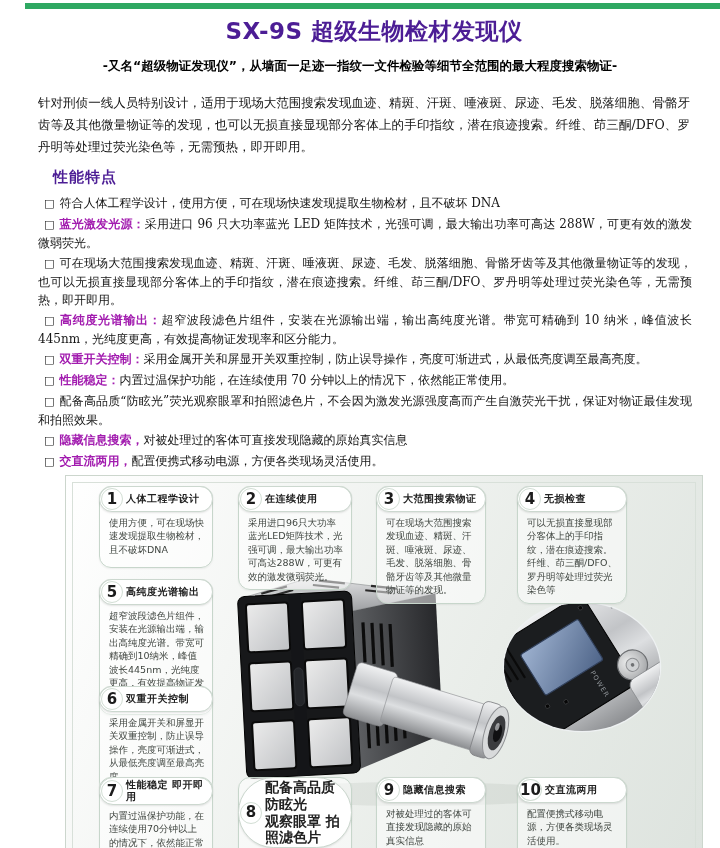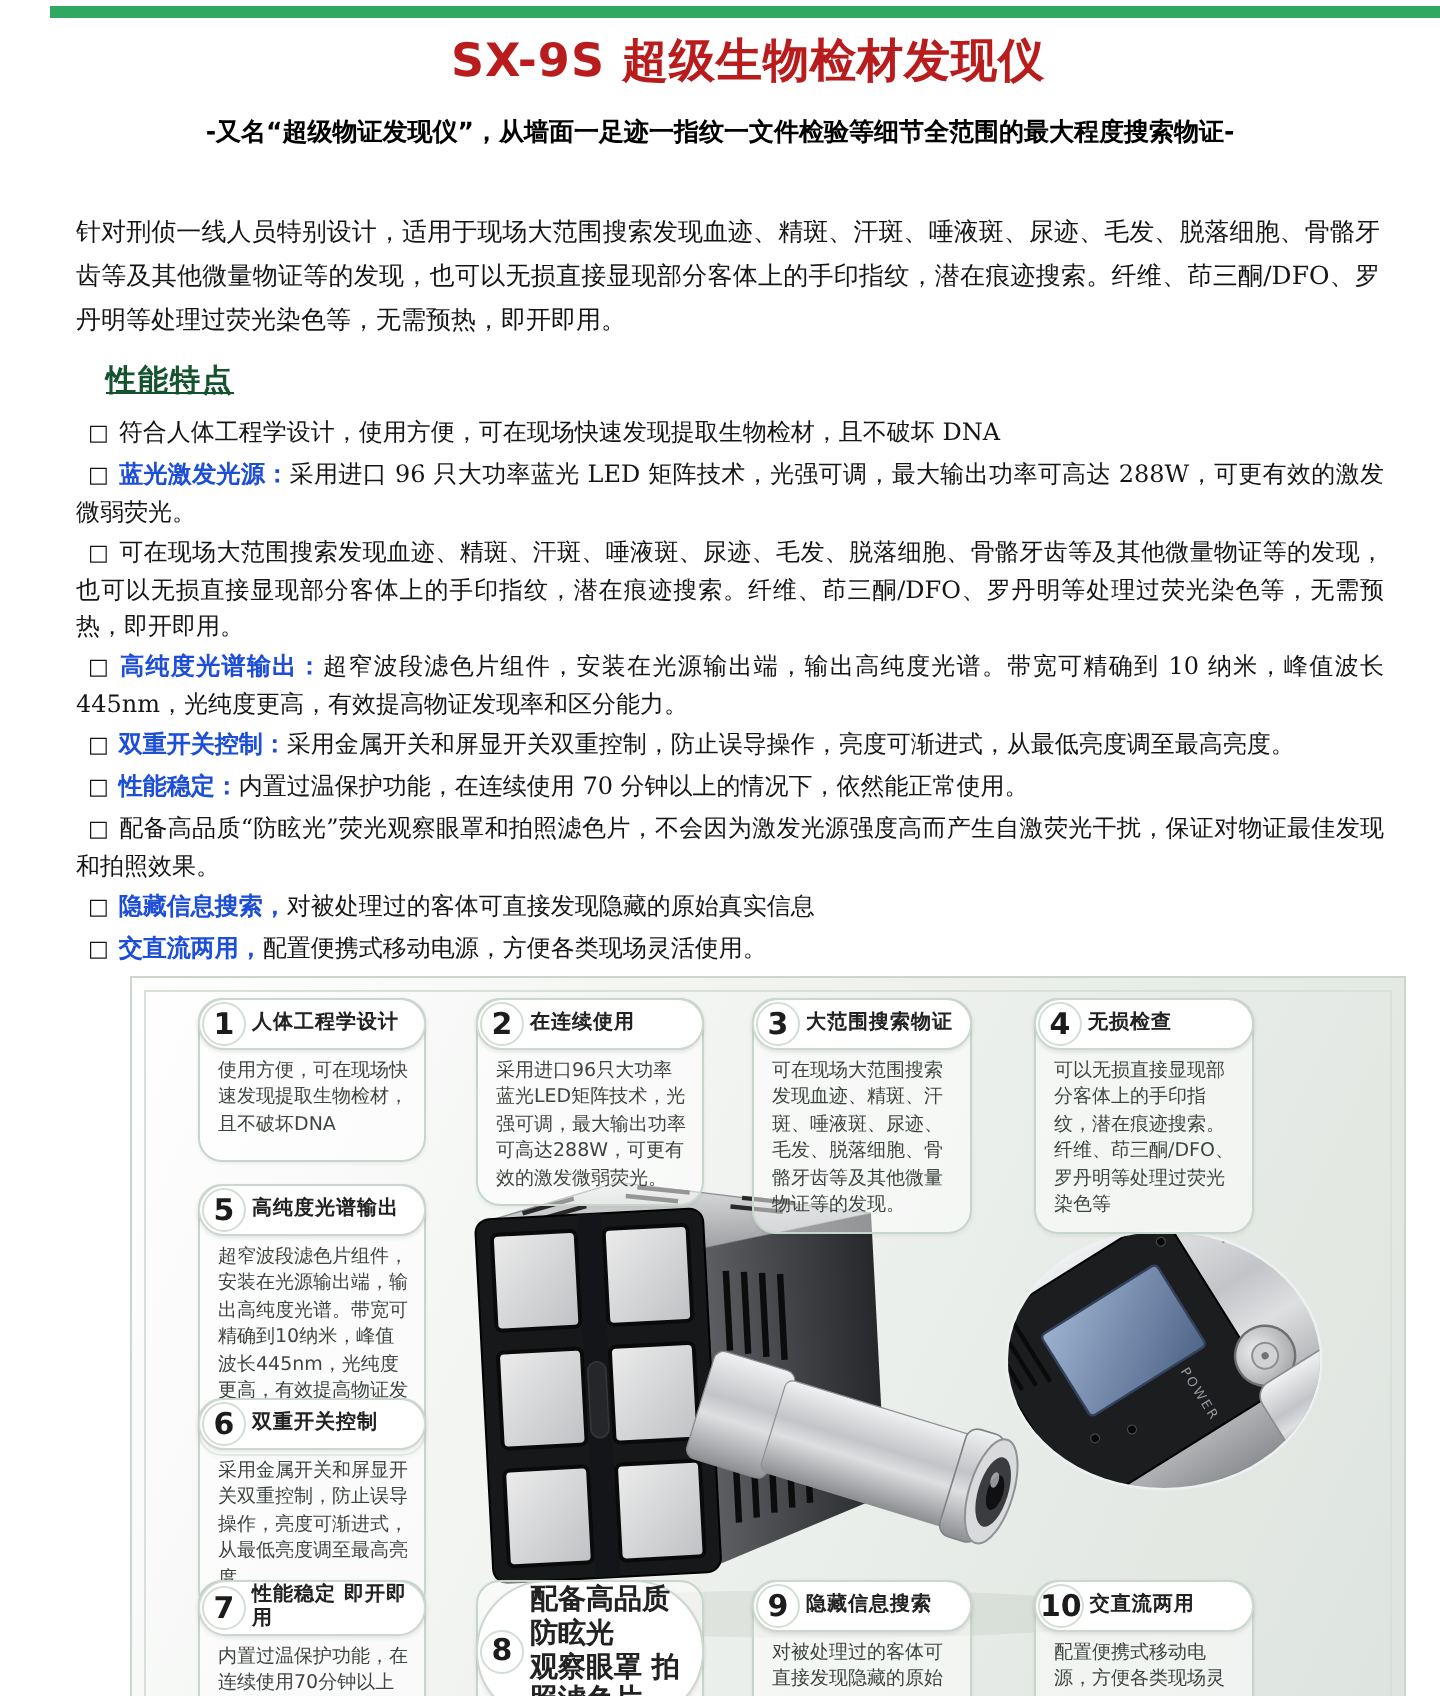--- a/index.html
+++ b/index.html
@@ -1,28 +1,28 @@
 <!DOCTYPE html>
 <html><head>
 <meta charset="utf-8">
 <style>
   html,body{margin:0;padding:0;}
   body{
     width:720px;height:848px;background:#ffffff;position:relative;overflow:hidden;
     font-family:"DejaVu Sans",sans-serif;color:#111;
   }
   .top-bar{position:absolute;left:25px;right:0;top:3px;height:6px;background:#2fa862;}
-  .doc-title{margin:0;padding-top:15px;font:700 23px/32px "DejaVu Sans",sans-serif;text-align:center;color:#b91c1c;letter-spacing:.5px;padding-left:28px;}
+  .doc-title{margin:0;padding-top:15px;font:700 23px/32px "DejaVu Sans",sans-serif;text-align:center;color:#4c1d95;letter-spacing:.5px;padding-left:28px;}
   .doc-subtitle{margin-top:11px;font:700 12.5px/16px "DejaVu Sans",sans-serif;text-align:center;color:#000;}
-  .intro{margin:31px 30px 0 38px;font:12.5px/22px "DejaVu Serif",serif;text-align:justify;color:#151515;}
-  .section-heading{margin:9px 0 0 53px;font:700 15px/20px "DejaVu Sans",sans-serif;color:#14532d;letter-spacing:1px;text-decoration:underline;}
+  .intro{margin:18px 30px 0 38px;font:12.5px/22px "DejaVu Serif",serif;text-align:justify;color:#151515;}
+  .section-heading{margin:9px 0 0 53px;font:700 15px/20px "DejaVu Sans",sans-serif;color:#4c1d95;letter-spacing:1px;}
   ul.features{margin:7px 28px 0 38px;padding:0;list-style:none;}
   ul.features li{font:12px/18px "DejaVu Serif",serif;margin:0 0 2px 0;text-align:justify;text-indent:6px;color:#151515;}
   .bullet{font-family:"DejaVu Sans",sans-serif;font-weight:700;margin-right:5px;font-size:11px;}
-  .term{font-family:"DejaVu Sans",sans-serif;font-weight:700;color:#1d4ed8;}
+  .term{font-family:"DejaVu Sans",sans-serif;font-weight:700;color:#a21caf;}
 
   .figure-panel{
     position:relative;box-sizing:border-box;margin:4px 15px 0 65px;width:638px;height:400px;
     border:1px solid #ccd6cd;
     background:linear-gradient(115deg,#ffffff 0%,#f4f6f4 30%,#e9ede9 62%,#dde3de 100%);
   }
   .figure-panel::after{content:"";position:absolute;inset:6px;border:1px solid #d8e0d9;pointer-events:none;}
 
   .callout{position:absolute;z-index:2;background:rgba(255,255,255,.5);border:1px solid #c7d6cb;border-radius:12px;box-shadow:0 1px 2px rgba(0,0,0,.06);box-sizing:border-box;}
   .co-title{display:flex;align-items:center;background:#fff;border:1px solid #ccd8cf;border-radius:999px;padding:1px 5px 1px 1px;margin:-1px -1px 0 -1px;box-shadow:0 1px 2px rgba(0,0,0,.10);}

